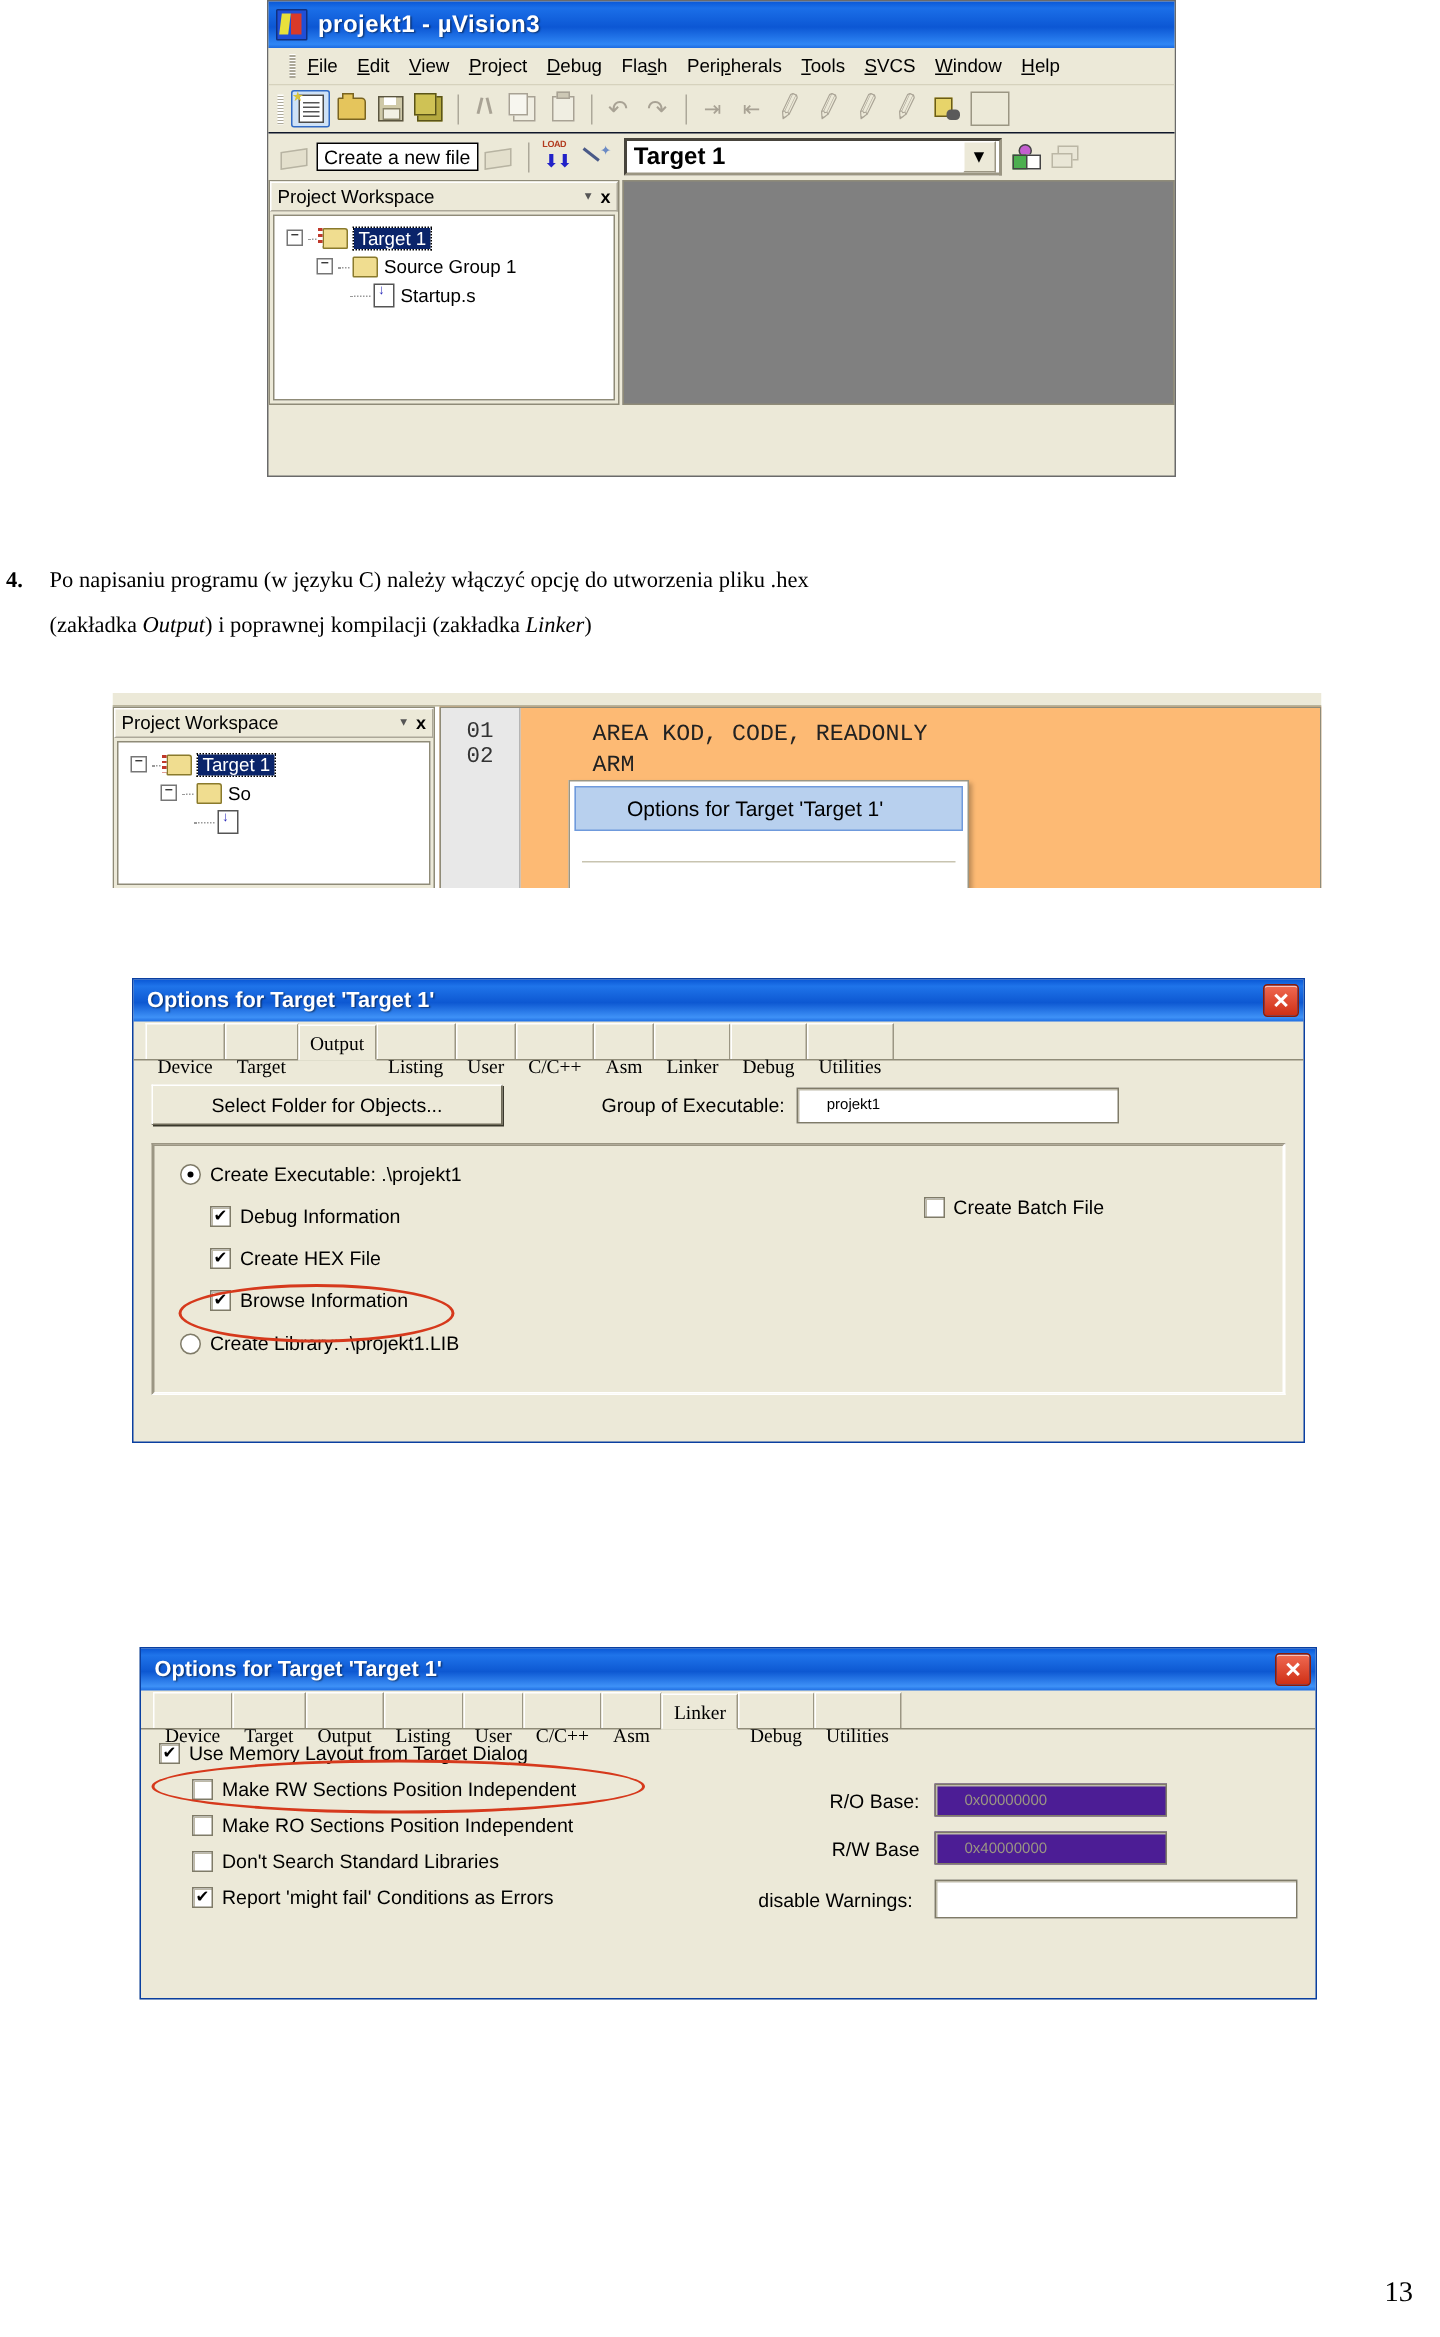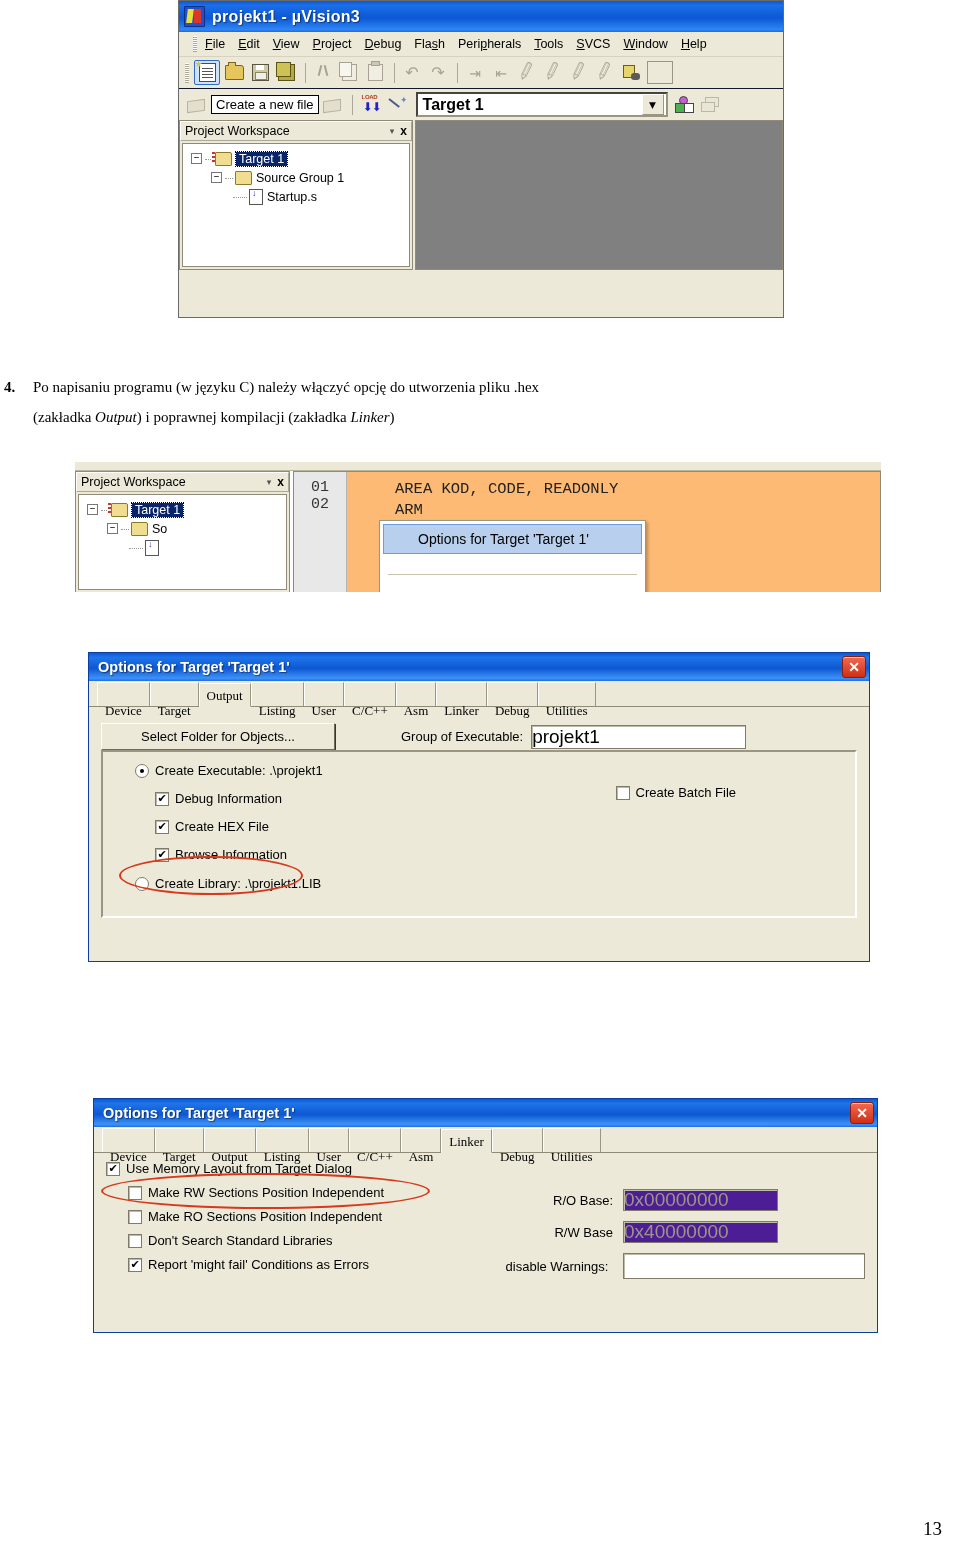--- a/index.html
+++ b/index.html
@@ -179,21 +179,21 @@
     border-top:1px solid #fff;background:#ece9d8;margin-bottom:0;height:19px;box-sizing:border-box;}
   .tab.active{background:#ece9d8;height:24px;padding-top:4px;position:relative;top:1px;
     border-bottom:1px solid #ece9d8;z-index:2;font-weight:normal;}
   .dlgbody{padding:10px 12px 0 12px;box-sizing:border-box;}
   .btn3d{background:#ece9d8;border:1px solid #fff;border-right-color:#6f6b59;
     border-bottom-color:#6f6b59;box-shadow:1px 1px 0 #3a382c;
     font-family:"Liberation Sans",sans-serif;font-size:13px;color:#000;
     display:flex;align-items:center;justify-content:center;}
   .lbl{font-family:"Liberation Sans",sans-serif;font-size:13px;color:#000;}
   .tin{background:#fff;border:1px solid #7f7b68;box-shadow:inset 1px 1px 0 #c0bcab;
-    font-family:"Liberation Sans",sans-serif;font-size:19px;padding:1px 0;box-sizing:border-box;
+    font-family:"Liberation Sans",sans-serif;font-size:10px;padding:1px 19px;box-sizing:border-box;
     display:flex;align-items:center;}
   .tin.disabled{background:#4c1d95;color:#9b9683;}
   .group{border:1px solid #fff;border-top-color:#9b9683;border-left-color:#9b9683;
     position:relative;box-sizing:border-box;}
   .group .inner{position:absolute;inset:0;border:1px solid #9b9683;
     border-right-color:#fff;border-bottom-color:#fff;pointer-events:none;}
   .chk{width:12px;height:12px;background:#fff;border:1px solid #7f7b68;
     box-shadow:inset 1px 1px 0 #bdb9a8;display:inline-flex;align-items:center;
     justify-content:center;font-size:11px;line-height:1;color:#000;
     font-family:"DejaVu Sans",sans-serif;flex:0 0 auto;}
@@ -441,21 +441,21 @@
     <div class="tab">Utilities</div>
   </div>
 
   <div class="dlgbody">
     <div style="display:flex;align-items:center;margin-top:6px;">
       <div class="btn3d" style="width:232px;height:25px;">Select Folder for Objects...</div>
       <div class="lbl" style="margin-left:66px;">Group of Executable:</div>
       <div class="tin" style="width:215px;height:24px;margin-left:8px;">projekt1</div>
     </div>
 
-    <div class="group" style="height:168px;padding:12px 0 0 33px;">
+    <div class="group" style="margin-top:12px;height:168px;padding:12px 0 0 18px;">
       <div class="inner"></div>
 
       <div class="crow" style="position:relative;z-index:2;">
         <span class="rad on"></span>
         <span class="lbl">Create Executable:  .\projekt1</span>
       </div>
 
       <div class="crow" style="position:relative;z-index:2;margin:13px 0 0 20px;">
         <span class="chk">✔</span>
         <span class="lbl">Debug Information</span>

